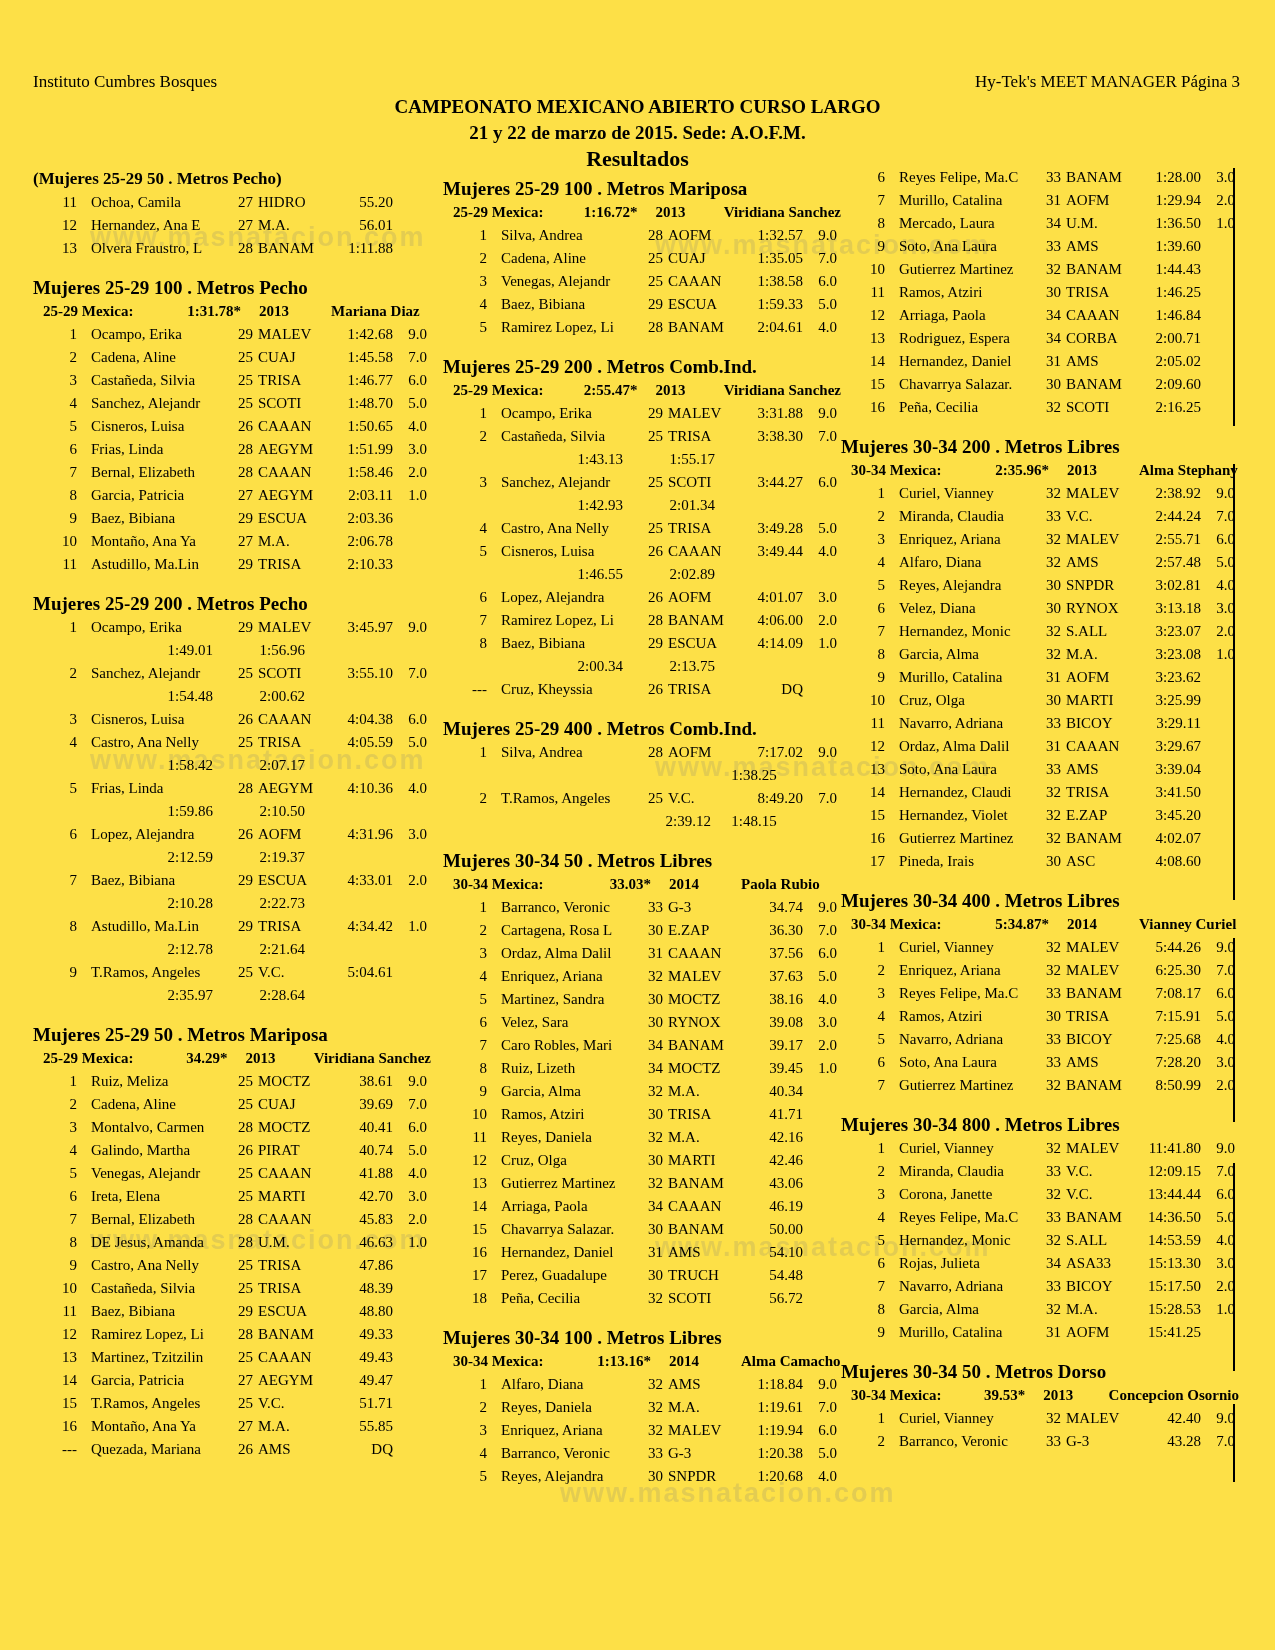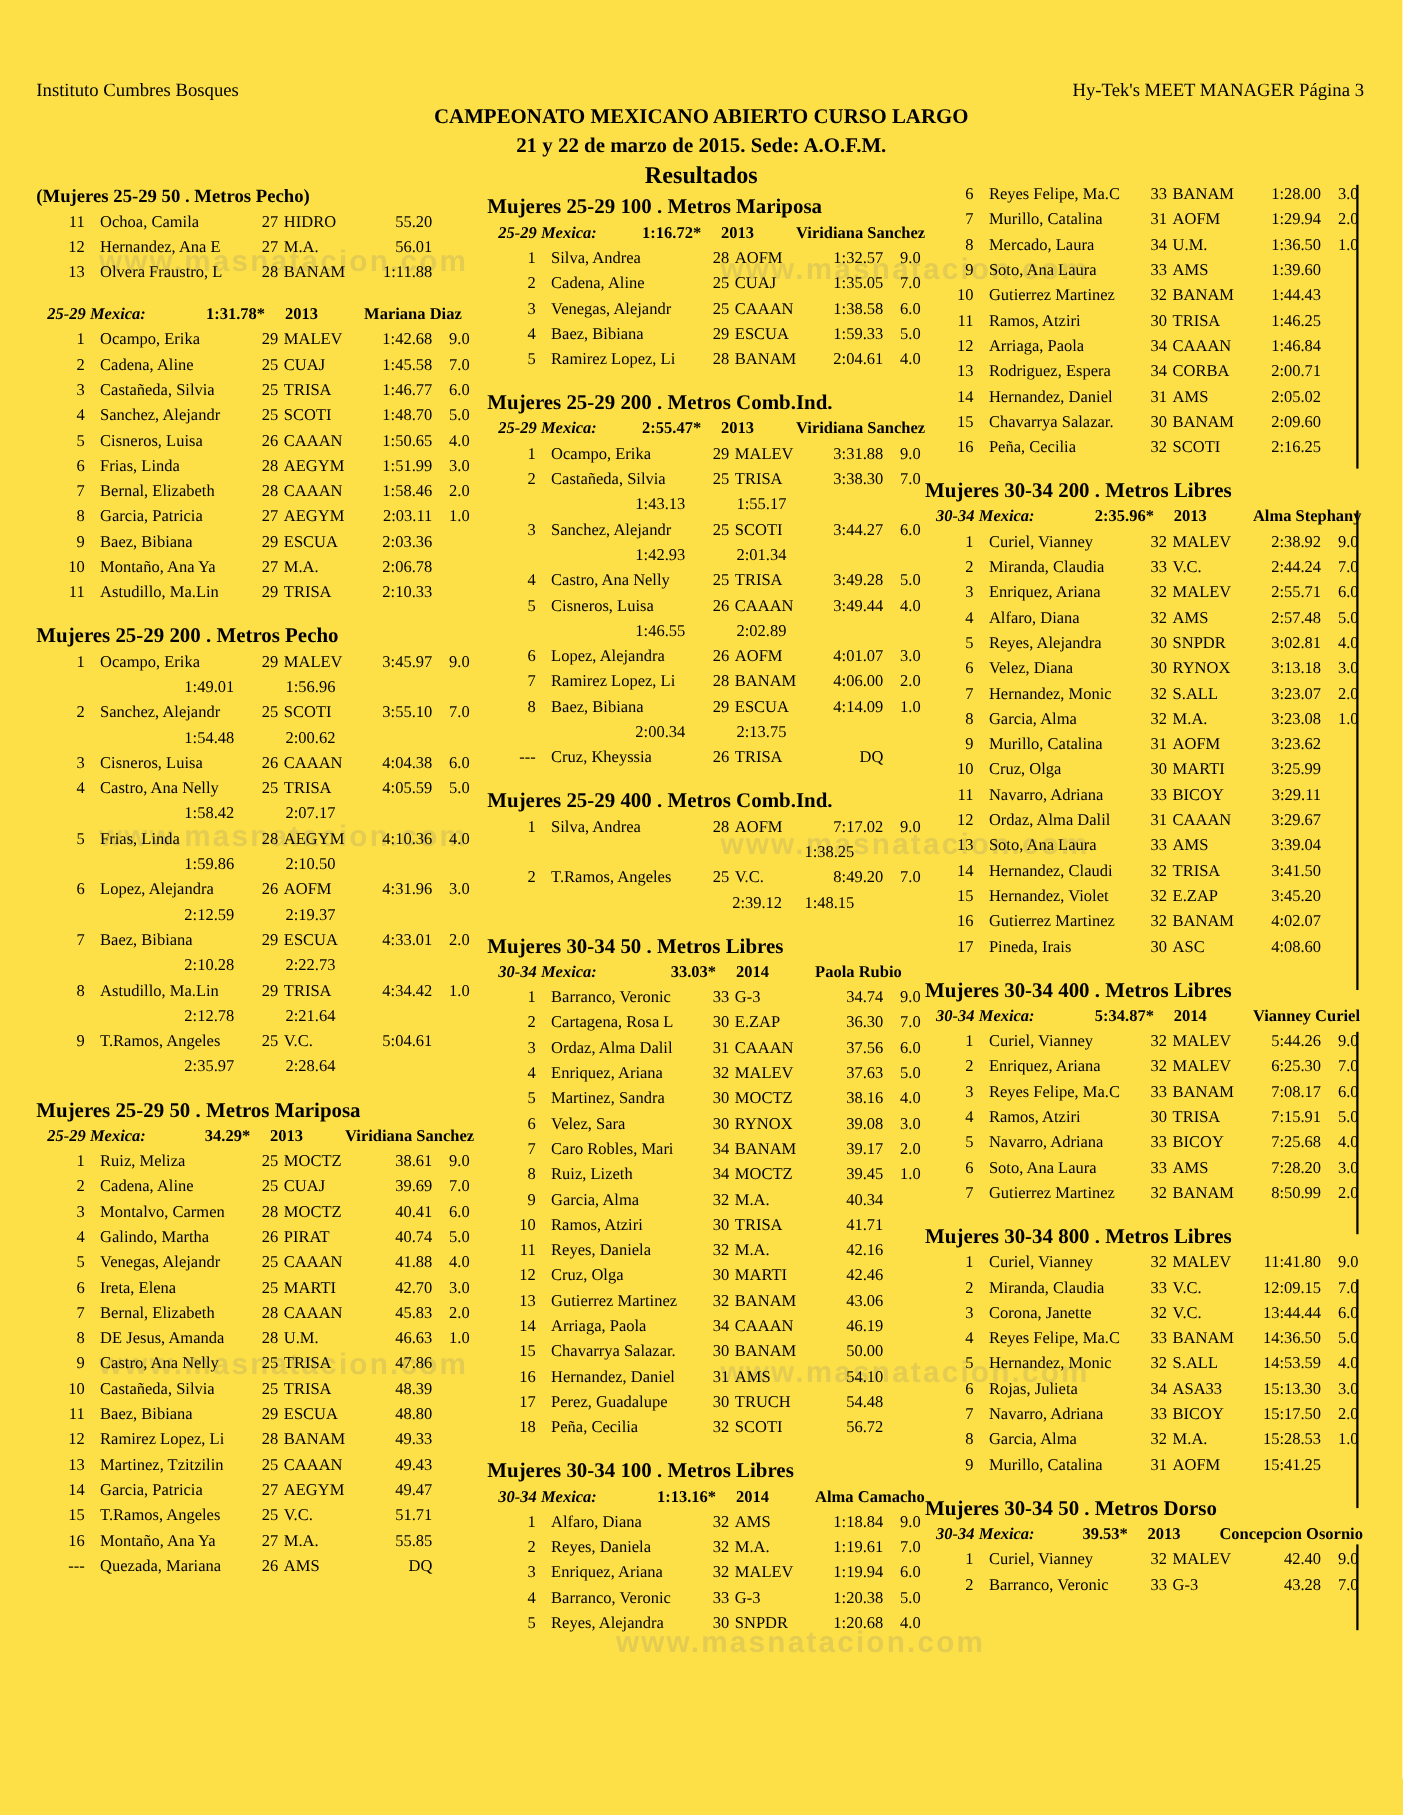--- a/index.html
+++ b/index.html
@@ -11,21 +11,21 @@
   .title2{position:absolute;left:0;top:122px;width:100%;text-align:center;font-size:19px;font-weight:bold;}
   .title3{position:absolute;left:0;top:146px;width:100%;text-align:center;font-size:22px;font-weight:bold;}
   .col{position:absolute;width:398px;}
   .col1{left:33px;top:166px;}
   .col2{left:443px;top:176px;}
   .col3{left:841px;top:166px;}
   .section{margin-bottom:15px;}
   .heading{font-size:19px;font-weight:bold;line-height:25px;white-space:nowrap;}
   .heading.cont{font-size:17px;}
   .record{display:flex;font-weight:bold;font-size:15px;line-height:23px;white-space:nowrap;}
-  .r-label{width:126px;padding-left:10px;font-style:italic;}
+  .r-label{width:126px;padding-left:10px;}
   .r-time{width:72px;text-align:right;}
   .r-year{width:56px;padding-left:18px;}
   .r-holder{padding-left:16px;}
   .row{display:flex;font-size:15px;line-height:23px;height:23px;white-space:nowrap;}
   .c-place{width:44px;text-align:right;flex:none;}
   .c-name{margin-left:14px;width:140px;overflow:hidden;flex:none;}
   .c-age{width:22px;text-align:right;flex:none;}
   .c-team{width:80px;padding-left:5px;flex:none;}
   .c-time{width:55px;text-align:right;flex:none;}
   .c-pts{width:34px;text-align:right;flex:none;}
@@ -83,20 +83,21 @@
         <div class="row">
           <span class="c-place">13</span>
           <span class="c-name">Olvera Fraustro, L</span>
           <span class="c-age">28</span>
           <span class="c-team">BANAM</span>
           <span class="c-time">1:11.88</span>
           <span class="c-pts"></span>
         </div>
       </div>
       <div class="section">
+        <div class="heading">Mujeres 25-29 100 . Metros Pecho</div>
         <div class="record">
           <span class="r-label">25-29 Mexica:</span>
           <span class="r-time">1:31.78*</span>
           <span class="r-year">2013</span>
           <span class="r-holder">Mariana Diaz</span>
         </div>
         <div class="row">
           <span class="c-place">1</span>
           <span class="c-name">Ocampo, Erika</span>
           <span class="c-age">29</span>

